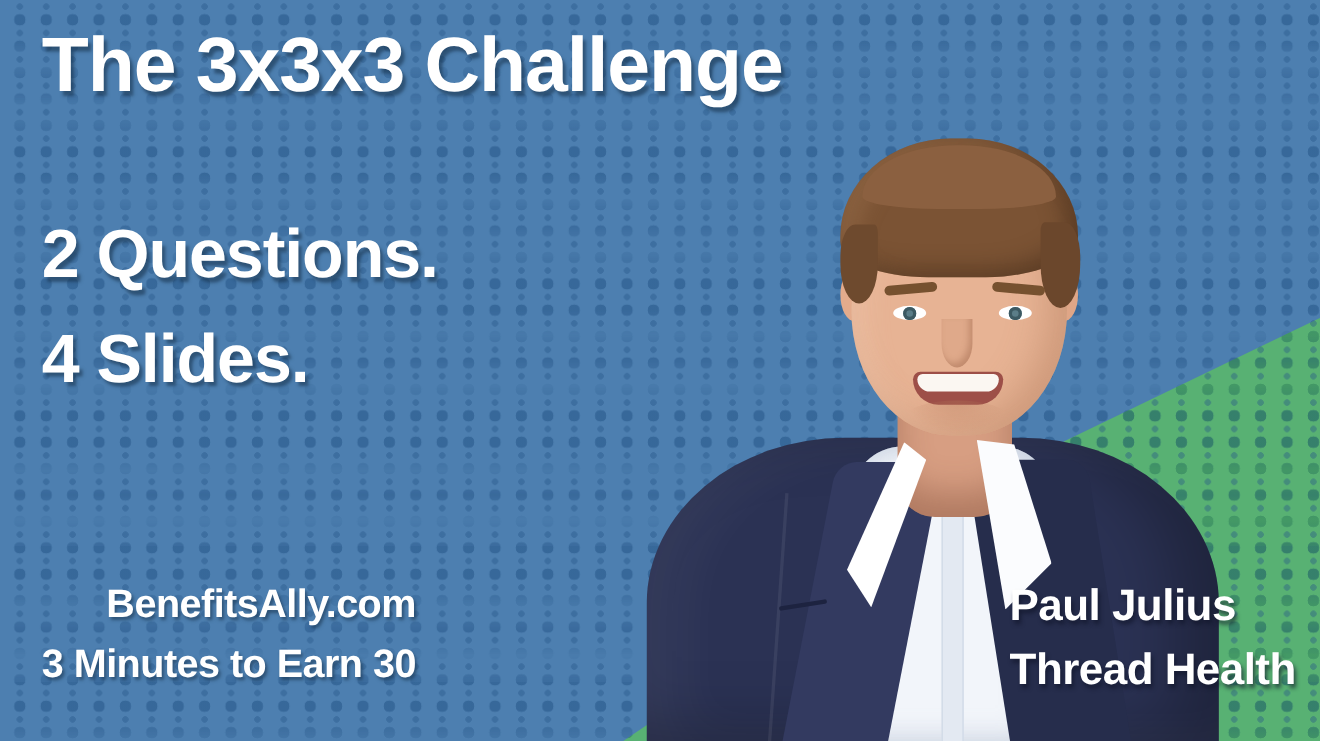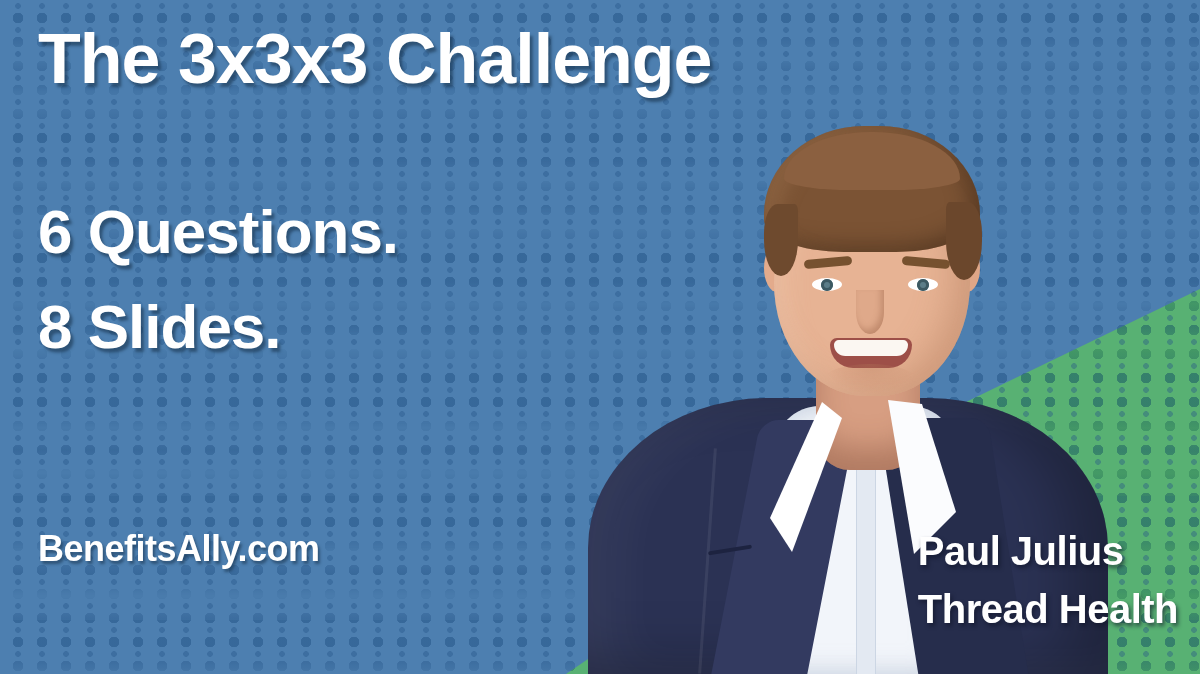--- a/index.html
+++ b/index.html
@@ -407,26 +407,27 @@
     <div class="nose"></div>
     <div class="mouth">
         <span class="teeth"></span>
       </div>
     <div class="chin-shade"></div>
   </div>
 
   <div class="headline">The 3x3x3 Challenge</div>
 
   <div class="bullets">
-    <div>6 Questions.</div>
-    <div>8 Slides.</div>
+    <div>2 Questions.</div>
+    <div>4 Slides.</div>
   </div>
 
   <div class="footer-left">
     <div>BenefitsAlly.com</div>
+    <div>3 Minutes to Earn 30</div>
   </div>
 
   <div class="speaker">
     <div>Paul Julius</div>
     <div>Thread Health</div>
   </div>
 
 </div>
 
 </body></html>

